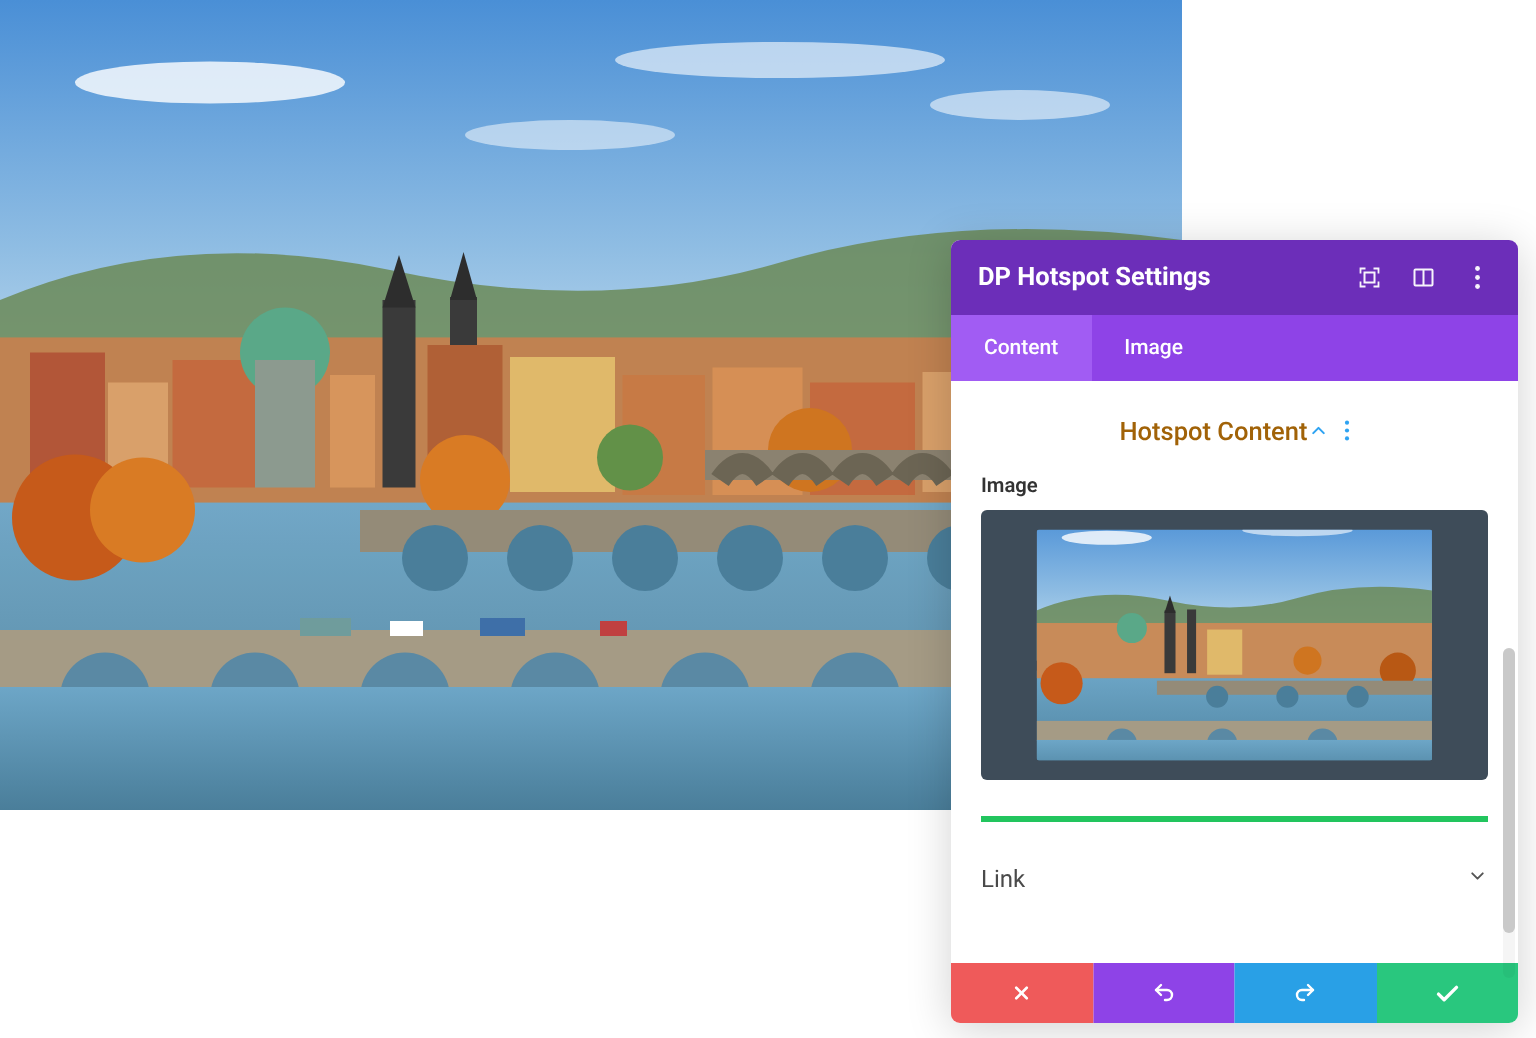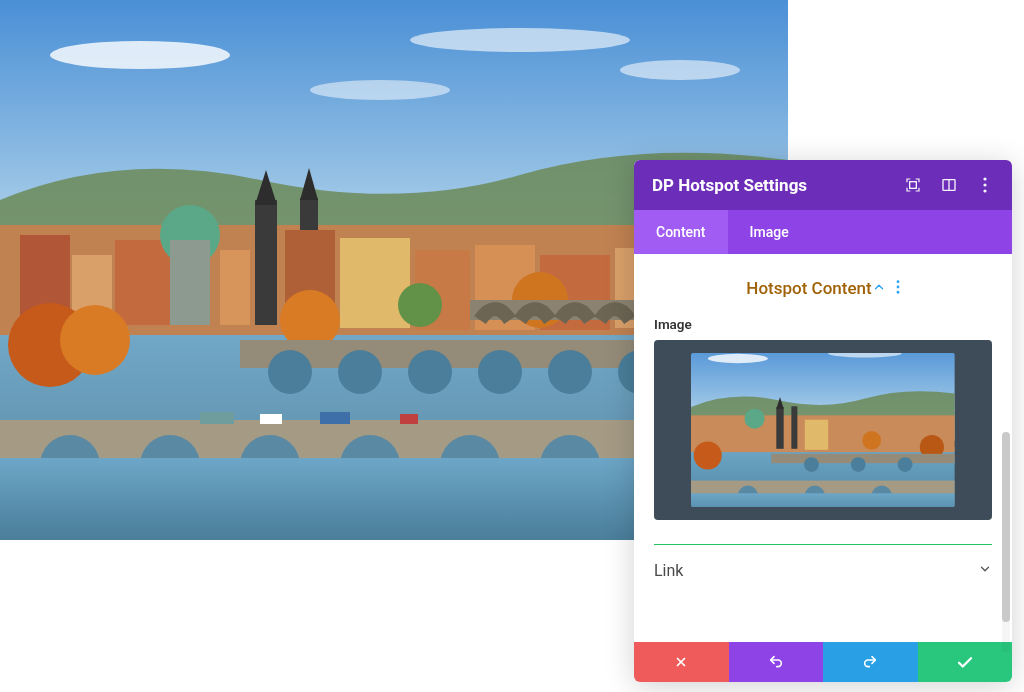--- a/index.html
+++ b/index.html
@@ -104,22 +104,22 @@
       height: 180px;
       display: flex;
       align-items: center;
       justify-content: center;
       overflow: hidden;
       margin-bottom: 24px;
     }
     .image-well .thumb { width: 78%; height: 86%; overflow: hidden; border-radius: 2px; }
 
     .collapsed-section {
-      padding: 16px 0;
-      border-top: 1px solid #22c55e;
+      padding: 28px 0;
+      border-top: 4px solid #22c55e;
       color: #4a4a4a;
       font-size: 16px;
       display: flex;
       align-items: center;
       justify-content: space-between;
       cursor: pointer;
     }
 
     .scrollbar-track {
       position: absolute;

